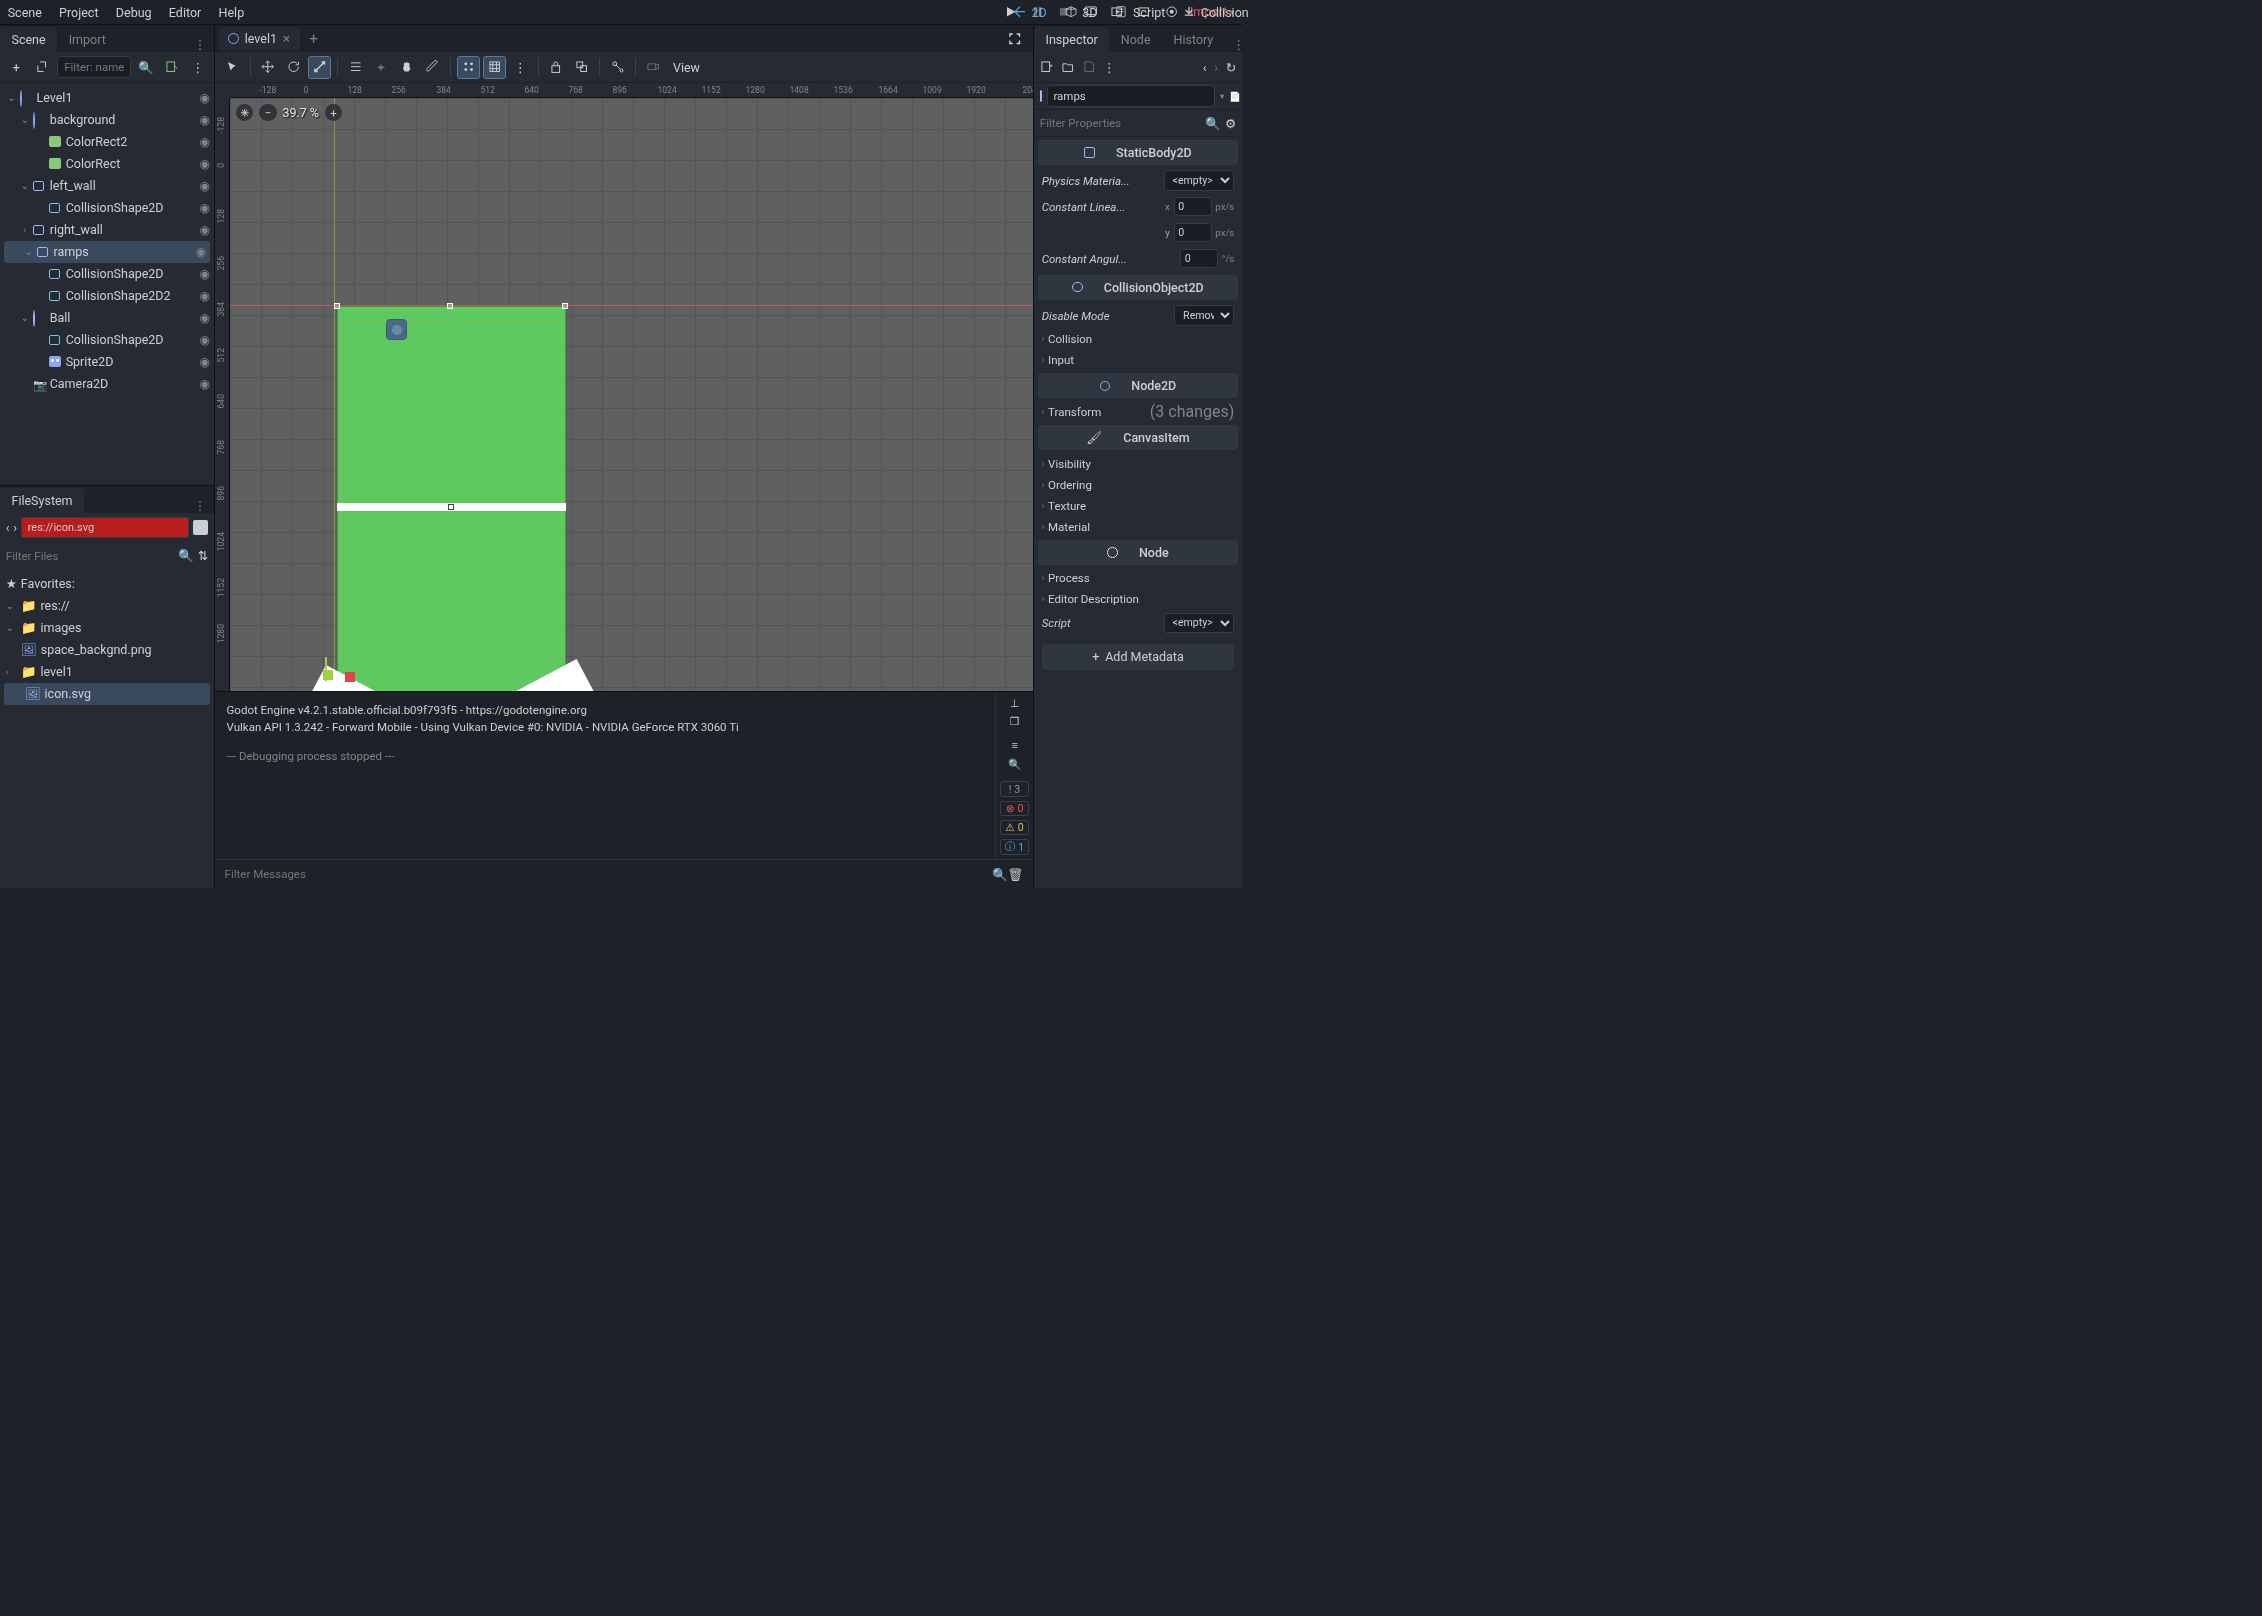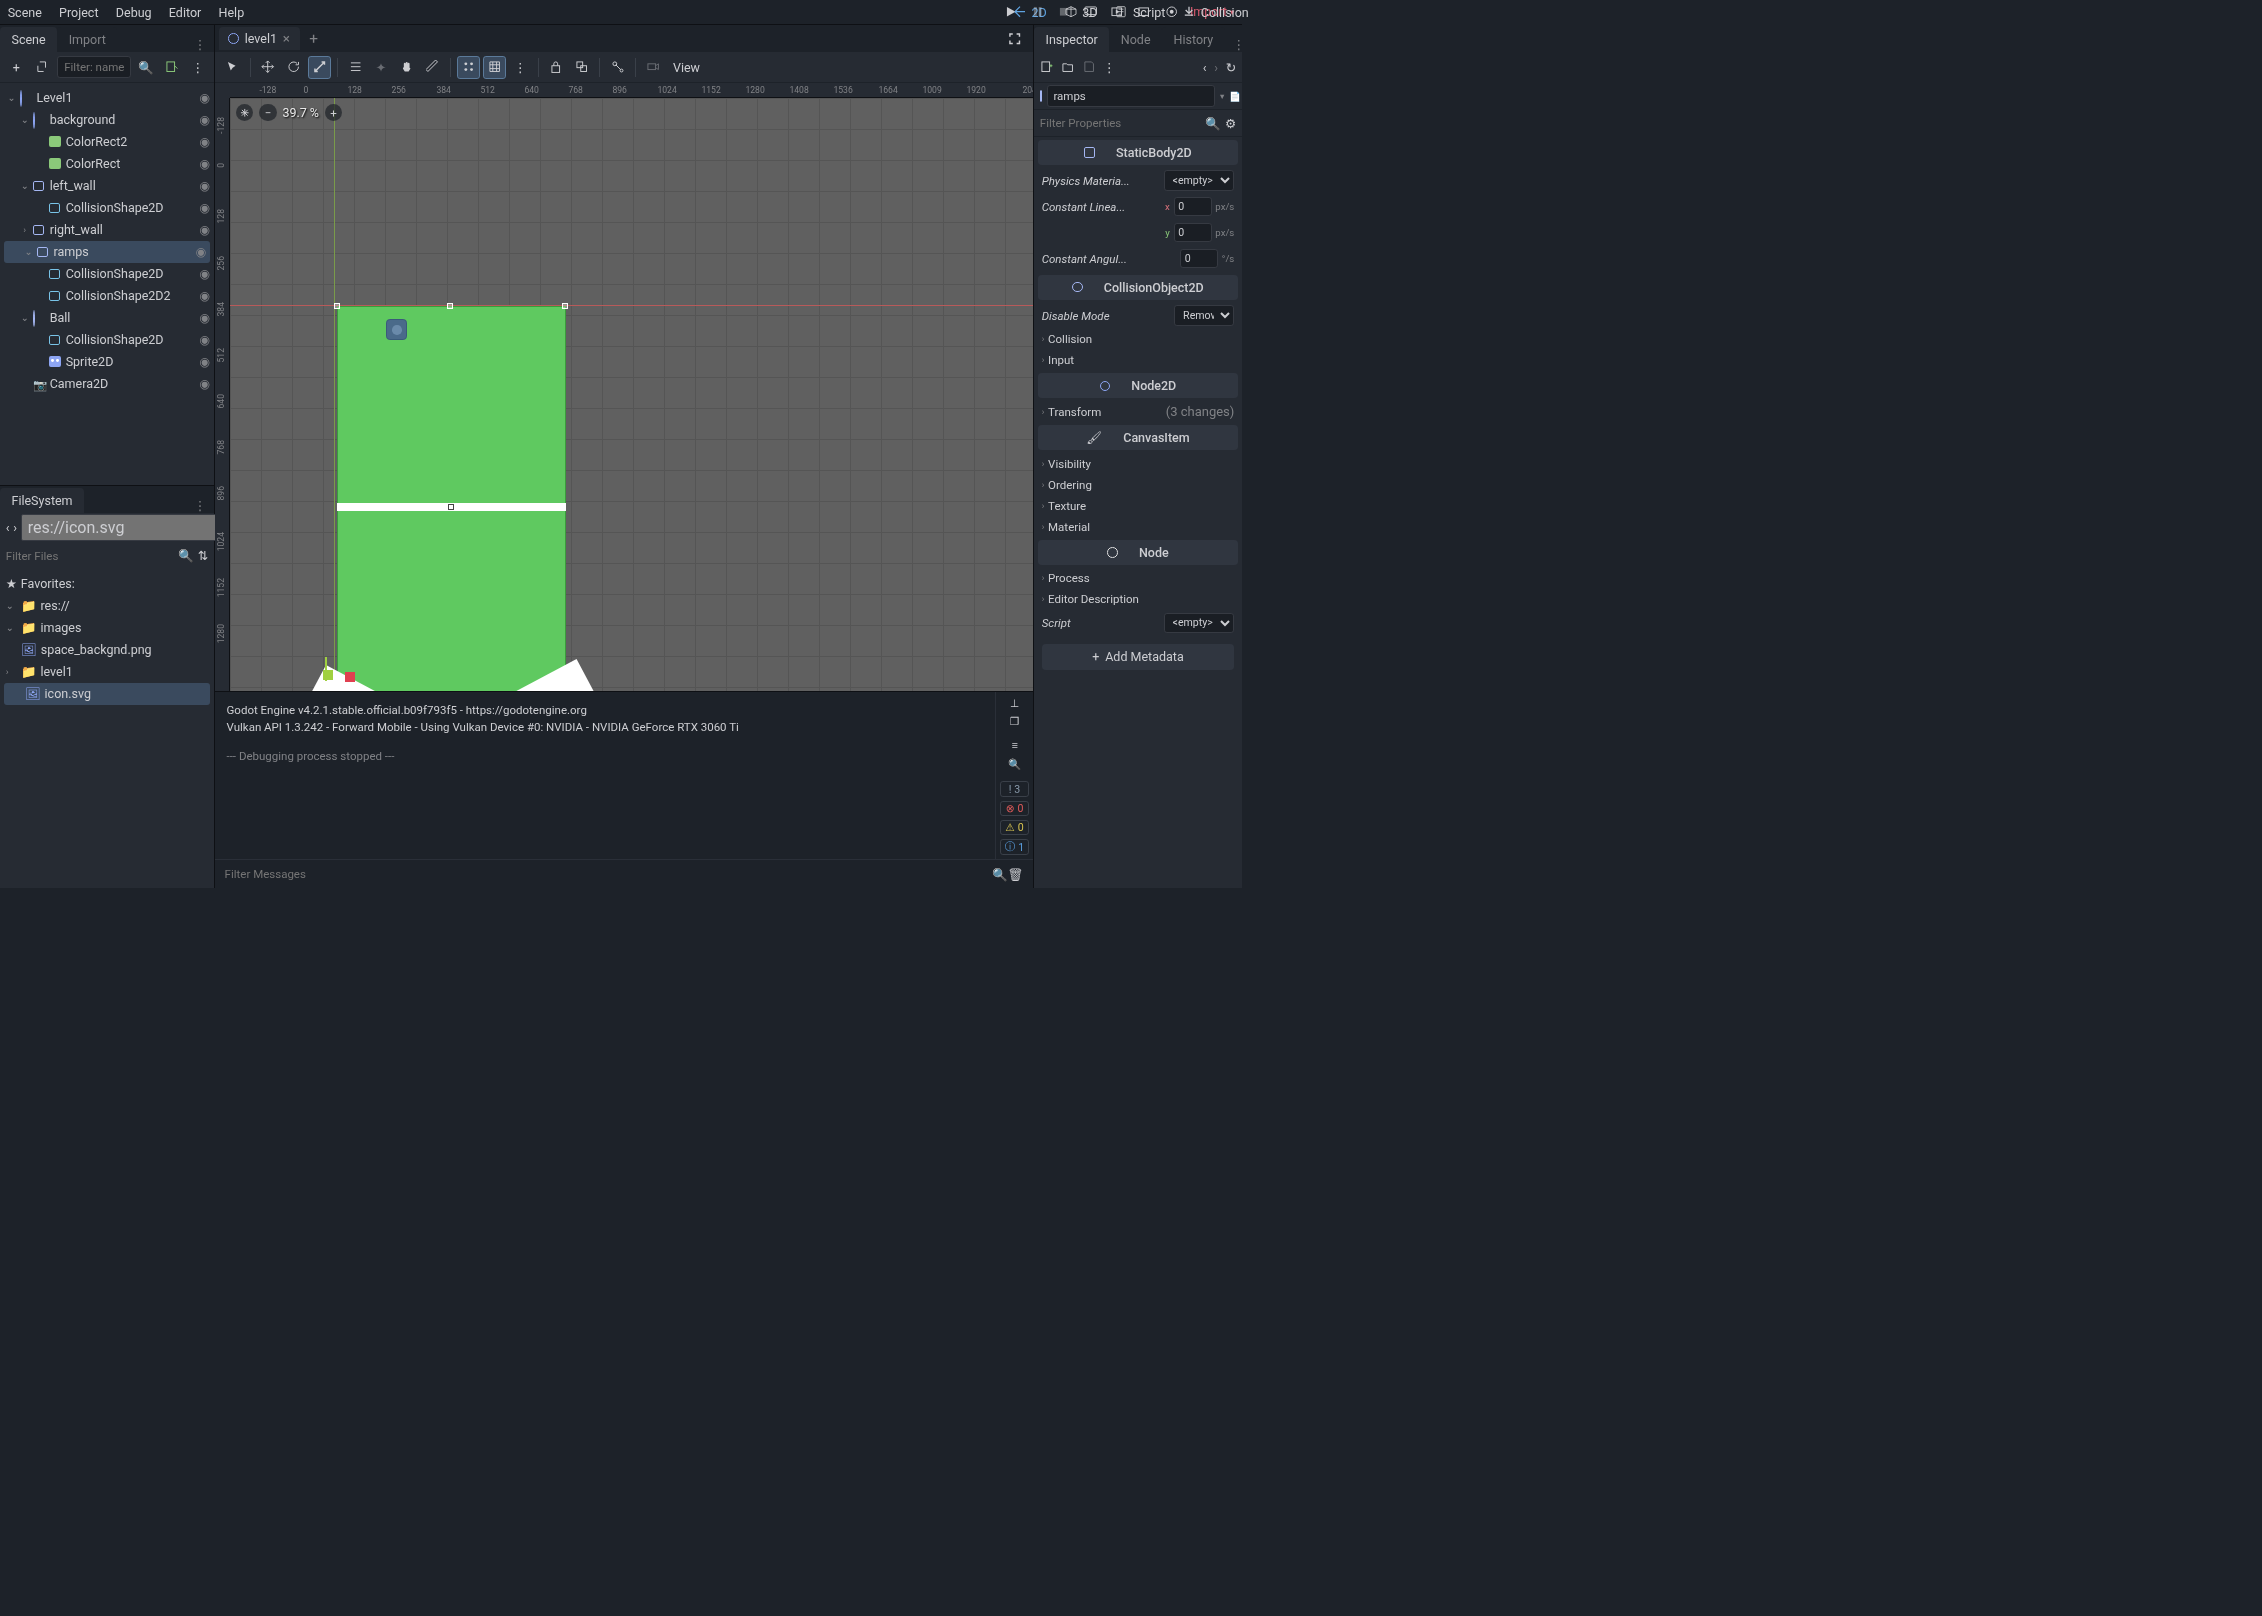--- a/index.html
+++ b/index.html
@@ -24,21 +24,21 @@
 .panel-toolbar input { flex:1; background:#1a1e24; border:1px solid #363a42; border-radius:2.9px; padding:2.9px 5.8px; color:#cdced2; font-size:11.5px; min-width:0;}
 .tree { padding: 3.8px 0; overflow-y: auto; flex: 1; }
 .tree-item { display: flex; align-items: center; height: 22px; padding: 0 3.8px; cursor: pointer; gap: 2.9px;}
 .tree-item.selected { background: #3a4a5e; border-radius: 2.9px; margin: 0 3.8px;}
 .tree-item .expand { width: 11.5px; text-align: center; font-size: 9.6px; color: #808286;}
 .tree-item .node-icon { width: 13.4px; height: 13.4px; flex-shrink:0;}
 .tree-item .vis { margin-left: auto; color: #808286; cursor:pointer;}
 .indent-0 { padding-left: 5.8px; } .indent-1 { padding-left: 19px; } .indent-2 { padding-left: 35px; }
 .filesystem-panel { border-top: 1px solid #0e1014; display:flex; flex-direction:column; height: 403px;}
 .fs-path-row { display:flex; align-items:center; height:29px; padding:0 5.8px; gap:3.8px;}
-.fs-path-row input { flex:1; background:#737373; border:1px solid #363a42; border-radius:2px; padding:2.9px 5.8px; color:#cdced2; font-size:16px;}
+.fs-path-row input { flex:1; background:#b91c1c; border:1px solid #363a42; border-radius:2px; padding:2.9px 5.8px; color:#cdced2; font-size:11px;}
 .fs-path-row .sq { width:15.4px; height:15.4px; background:#cdced2; border-radius:1.9px;}
 .fs-filter-row { display:flex; align-items:center; height:27px; padding:0 5.8px; gap:3.8px;}
 .fs-filter-row input { flex:1; background:transparent; border:none; color:#cdced2; font-size:11.5px; outline:none;}
 .fs-tree { flex:1; overflow-y:auto; padding:3.8px 0;}
 .fs-item { display:flex; align-items:center; height:22px; padding:0 5.8px; gap:3.8px; cursor:pointer;}
 .fs-item.selected { background:#3a4a5e; border-radius:2.9px; margin:0 3.8px;}
 .center-col { flex: 1; display: flex; flex-direction: column; background: #1d2229; min-width:0;}
 .doc-tabs { display:flex; align-items:center; height:27px; background:#1d2229; padding:0 3.8px;}
 .doc-tab { display:flex; align-items:center; gap:5.8px; padding:3.8px 9.6px; background:#262b33; border-radius:3.8px 3.8px 0 0; cursor:pointer;}
 .doc-tab .close { color:#808286; cursor:pointer; font-size:13.4px;}
@@ -78,21 +78,21 @@
 .insp-filter-row input { flex:1; background:transparent; border:none; color:#808286; outline:none; font-size:11.5px;}
 .insp-body { flex:1; overflow-y:auto;}
 .insp-section-header { height:25px; background:#303640; display:flex; align-items:center; justify-content:center; gap:21px; font-weight:500; border-radius:3.8px; margin:2.9px 3.8px;}
 .insp-prop-row { display:flex; align-items:center; height:26px; padding:0 7.7px; font-size:11.5px;}
 .insp-prop-row .plabel { flex:1; color:#cdced2; overflow:hidden; text-overflow:ellipsis; white-space:nowrap;font-style:italic;}
 .insp-prop-row .pval { display:flex; align-items:center; gap:3.8px;}
 .insp-prop-row .pval input { width:38px; background:#1a1e24; border:1px solid #363a42; border-radius:2.9px; padding:1.9px 3.8px; color:#cdced2; font-size:10.6px;}
 .insp-prop-row .pval select { background:#1a1e24; border:1px solid #363a42; border-radius:2.9px; padding:1.9px 3.8px; color:#cdced2; font-size:10.6px;}
 .insp-foldout { display:flex; align-items:center; height:21px; padding:0 7.7px; cursor:pointer; font-size:11.5px;}
 .insp-foldout .chev { font-size:8.6px; margin-right:3.8px; color:#808286;}
-.insp-foldout .changes { margin-left:auto; color:#808286; font-size:13px;}
+.insp-foldout .changes { margin-left:auto; color:#808286; font-size:16px;}
 .add-meta-btn { margin:7.7px; padding:5.8px; background:#303640; border-radius:3.8px; display:flex; align-items:center; justify-content:center; gap:5.8px; cursor:pointer;}
 svg { display:block; }
 .node-circle { width:10.6px; height:10.6px; border-radius:50%; border:1.4px solid;}
 </style>
 </head>
 <body>
 
 <div class="topbar">
   <div class="topbar-left">
     <span>Scene</span>

